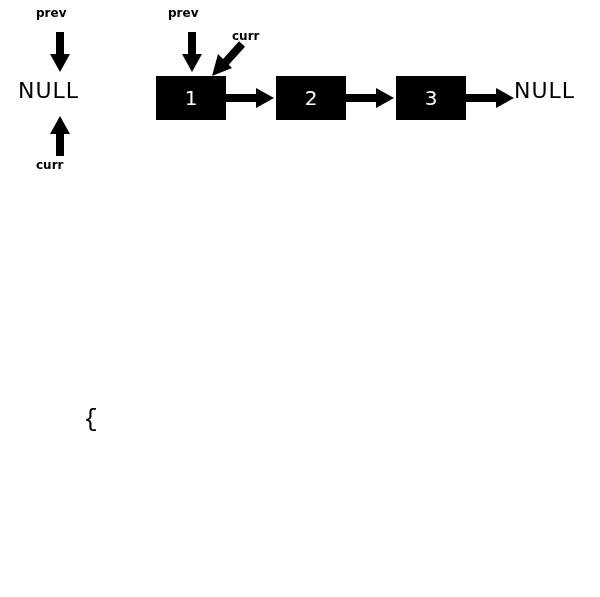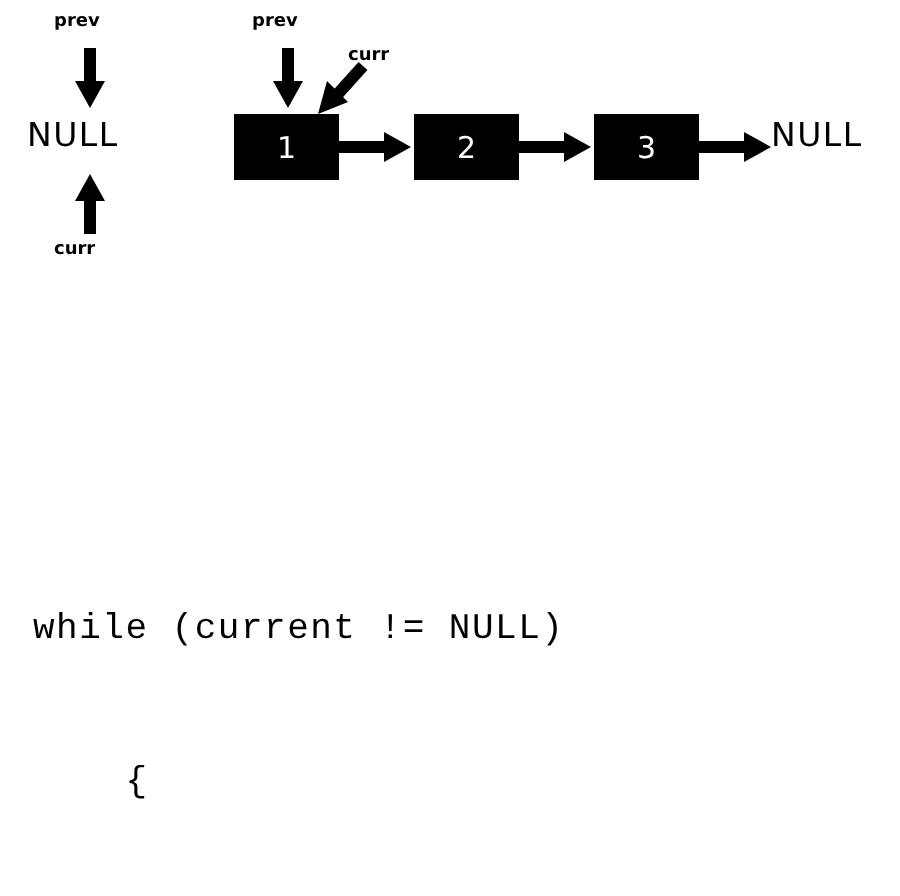--- a/index.html
+++ b/index.html
@@ -109,21 +109,20 @@
   <div class="node" style="left:396px; top:76px;">3</div>
 
   <svg class="arrow" style="left:466px; top:88px;" width="50" height="20">
     <line x1="0" y1="10" x2="32" y2="10" stroke="#000" stroke-width="8"></line>
     <polygon points="30,0 30,20 48,10" fill="#000"></polygon>
   </svg>
 
   <div class="null-text" style="left:514px; top:78px;">NULL</div>
 
   <div class="code-block">
-    <span class="code-line">while (current != NULL)</span>
     <span class="code-line">    {</span>
     
     
     
     
     
     
   </div>
 
 </div>

